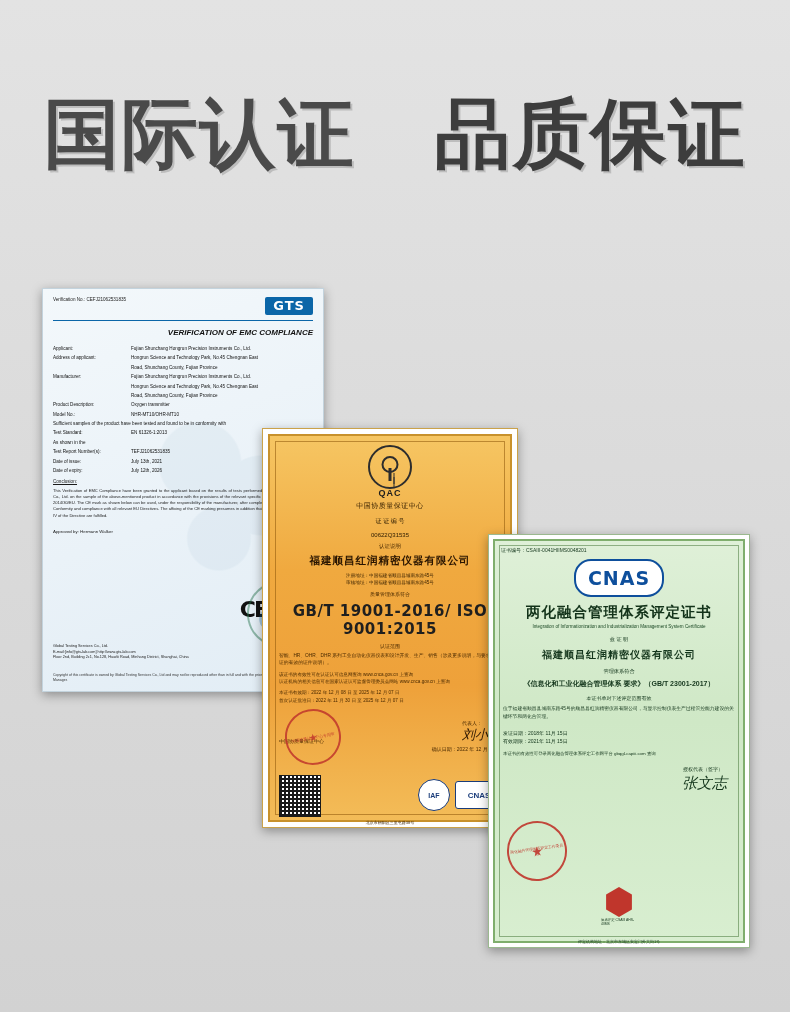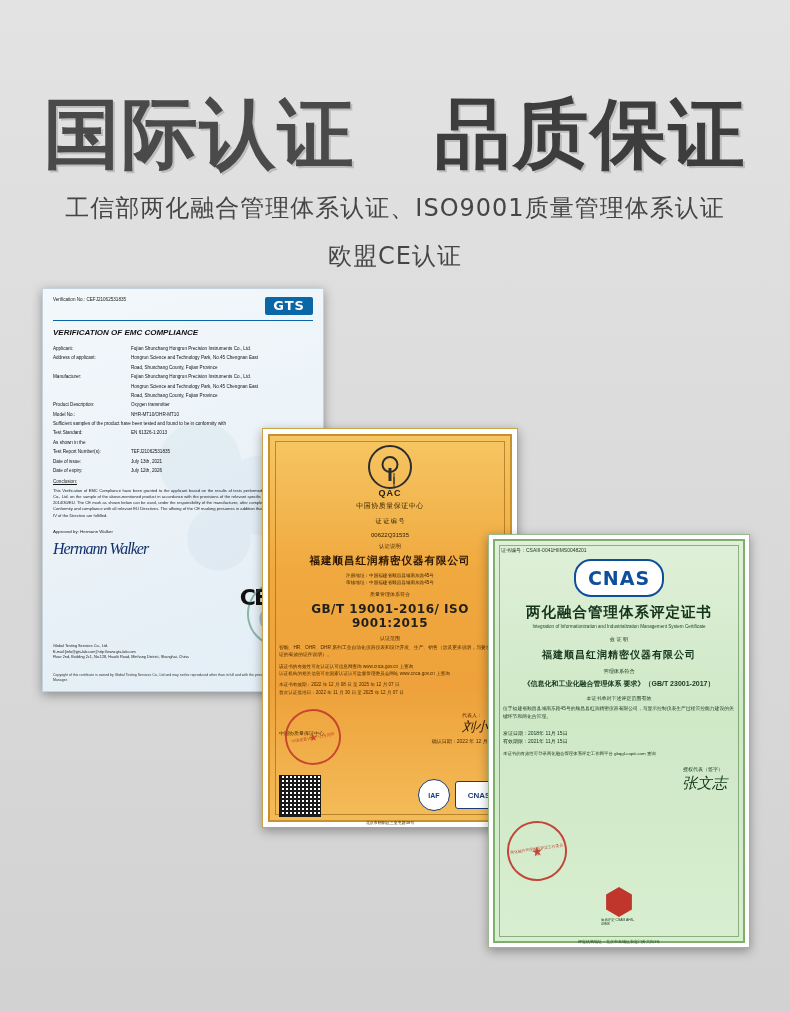--- a/index.html
+++ b/index.html
@@ -56,36 +56,36 @@
   .c1-inner{position:absolute;inset:0;padding:8px 10px;}
   .c1-top{display:flex;justify-content:space-between;align-items:flex-start;}
   .c1-verno{font-size:4.6px;color:#222;}
   .c1-logo{
     background:#0b66a8;color:#fff;font-weight:bold;font-size:13px;
     letter-spacing:1px;padding:1px 8px 2px 8px;border-radius:2px;
     font-family:"DejaVu Sans","Liberation Sans",sans-serif;
   }
   .c1-rule{height:1px;background:#0b66a8;margin:5px 0 7px;}
   .c1-title{
-    text-align:left;font-style:italic;font-weight:bold;font-size:8px;
+    text-align:right;font-style:italic;font-weight:bold;font-size:8px;
     color:#111;margin-bottom:9px;
   }
   .c1-row{display:flex;margin-bottom:3.2px;line-height:1.35;}
   .c1-k{width:78px;flex:0 0 78px;font-size:4.6px;color:#111;}
   .c1-v{flex:1;font-size:4.6px;color:#111;}
   .c1-concl{font-size:4.6px;text-decoration:underline;margin:5px 0 4px;}
   .c1-para{font-size:4.1px;line-height:1.5;text-align:justify;color:#1d1d1d;}
   .c1-appr{font-size:4.4px;margin-top:10px;}
   .c1-sign{
     font-family:"Liberation Serif","DejaVu Serif",serif;
     font-style:italic;font-size:16px;color:#12306b;
     margin-top:6px;letter-spacing:-1px;
   }
   .c1-ce{
-    position:absolute;right:56px;top:296px;font-size:22px;font-weight:bold;
+    position:absolute;right:56px;top:308px;font-size:22px;font-weight:bold;
     color:#111;font-family:"DejaVu Sans",sans-serif;letter-spacing:-2px;
   }
   .c1-foot{position:absolute;left:10px;right:10px;bottom:30px;font-size:3.8px;line-height:1.5;color:#222;}
   .c1-foot2{position:absolute;left:10px;right:10px;bottom:8px;font-size:3.5px;line-height:1.5;color:#333;}
   .c1-map{
     position:absolute;right:-10px;top:120px;width:190px;height:180px;
     opacity:.18;
     background:
       radial-gradient(circle at 30% 30%, #b9cfdd 0 22%, transparent 23%),
       radial-gradient(circle at 62% 48%, #b9cfdd 0 26%, transparent 27%),
@@ -138,21 +138,21 @@
   .c2-title{
     font-size:17px;font-weight:bold;color:#1f1f1f;margin-top:4px;letter-spacing:2px;
     font-family:"DejaVu Sans","Liberation Sans",sans-serif;
   }
   .c2-certno{font-size:6px;margin-top:6px;color:#2a1a00;}
   .c2-hint{font-size:5.5px;margin-top:5px;}
   .c2-company{font-size:10.5px;font-weight:bold;margin-top:4px;color:#2a1500;letter-spacing:1px;}
   .c2-lines{font-size:4.6px;line-height:1.6;margin-top:4px;color:#3a2200;}
   .c2-sysline{font-size:5px;margin-top:4px;}
   .c2-std{
-    font-size:12px;font-weight:bold;margin-top:5px;color:#1f1f1f;letter-spacing:.5px;
+    font-size:15px;font-weight:bold;margin-top:5px;color:#1f1f1f;letter-spacing:.5px;
     font-family:"DejaVu Sans","Liberation Sans",sans-serif;
   }
   .c2-scope-h{font-size:5px;margin-top:5px;}
   .c2-scope{font-size:4.8px;line-height:1.55;margin-top:3px;text-align:left;padding:0 4px;}
   .c2-valid{font-size:4.6px;line-height:1.6;margin-top:4px;text-align:left;padding:0 4px;}
   .c2-sig{display:flex;justify-content:space-between;align-items:flex-end;margin-top:16px;padding:0 4px;}
   .c2-sig-l{font-size:5px;text-align:left;}
   .c2-sig-r{font-size:5px;text-align:left;}
   .c2-hand{
     font-family:"Liberation Serif","DejaVu Serif",serif;font-style:italic;
@@ -246,22 +246,20 @@
 </head>
 <body>
 
 <div class="page">
 
   <div class="headline">
     <span class="hl-a">国际认证</span>
     <span style="display:inline-block;width:22px;"></span>
     <span class="hl-b">品质保证</span>
   </div>
-  <div class="sub1">工信部两化融合管理体系认证、ISO9001质量管理体系认证</div>
-  <div class="sub2">欧盟CE认证</div>
 
   <div class="cert cert1">
     <div class="c1-map"></div>
     <div class="c1-inner">
       <div class="c1-top">
         <div class="c1-verno">
           <span>Verification No.:</span>
           <span>CEFJ21062531835</span>
         </div>
         <div class="c1-logo">GTS</div>
@@ -321,21 +319,20 @@
         </div>
       <div class="c1-row">
           <div class="c1-k">Date of expiry:</div>
           <div class="c1-v">July 12th, 2026</div>
         </div>
 
       <div class="c1-concl">Conclusion:</div>
       <div class="c1-para">This Verification of EMC Compliance have been granted to the applicant based on the results of tests performed by Global Testing Services Co., Ltd. on the sample of the above-mentioned product in accordance with the provisions of the relevant specific standards and the Directive 2014/30/EU. The CE mark as shown below can be used, under the responsibility of the manufacturer, after completion of an EU Declaration of Conformity and compliance with all relevant EU Directives. The affixing of the CE marking presumes in addition that all relevant annexes III and IV of the Directive are fulfilled.</div>
 
       <div class="c1-appr">Approved by: Hermann Walker</div>
-      <div class="c1-sign">Hermann Walker</div>
     </div>
 
     <div class="c1-ce">CE</div>
     <div class="c1-gts-wm">GTS</div>
     <div class="c1-stamp">GLOBAL TESTING SERVICES CO., LTD</div>
 
     <div class="c1-foot">
       <div>Global Testing Services Co., Ltd.</div>
       <div>E-mail:[info@gts-lab.com] http://www.gts-lab.com</div>
       <div>Floor 2nd, Building 2c1, No.128, Huarlii Road, Minhang District, Shanghai, China</div>

